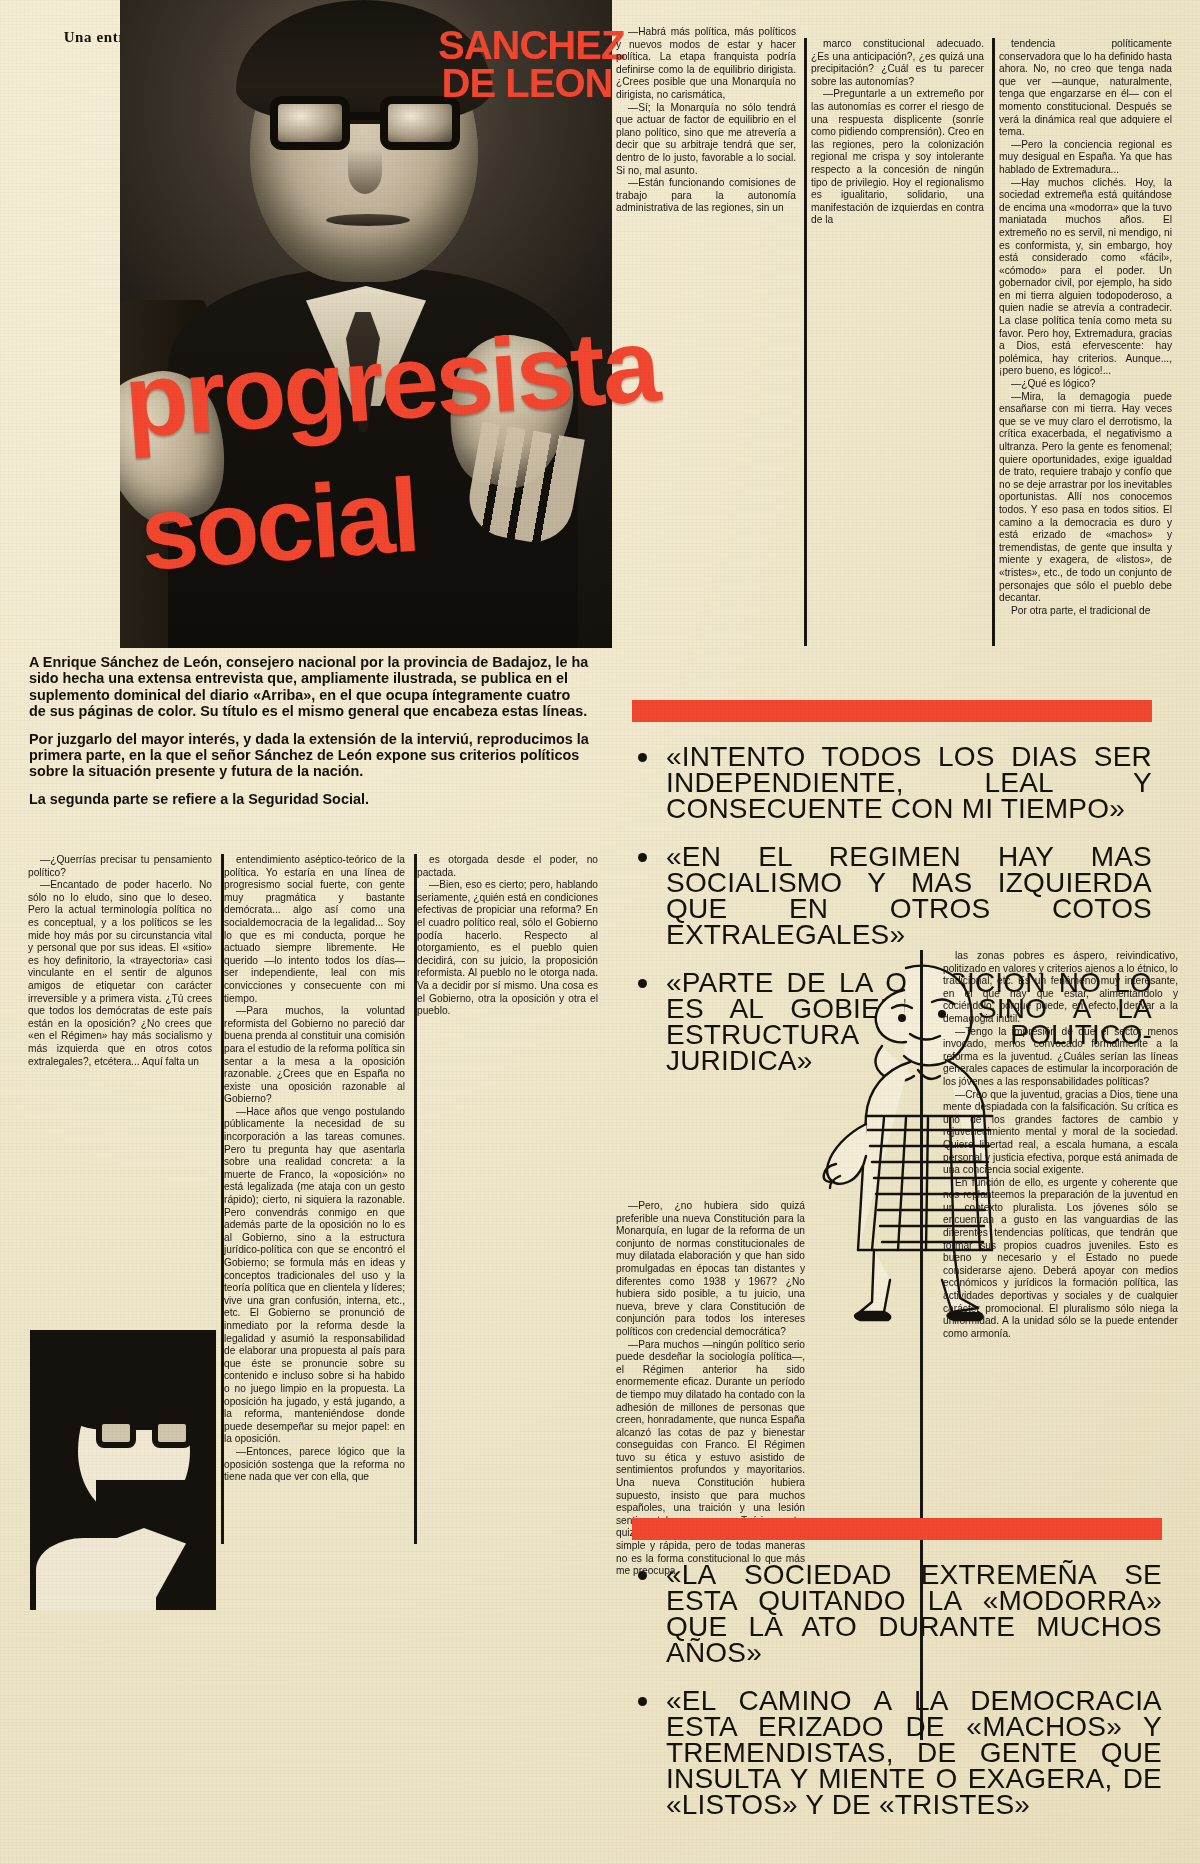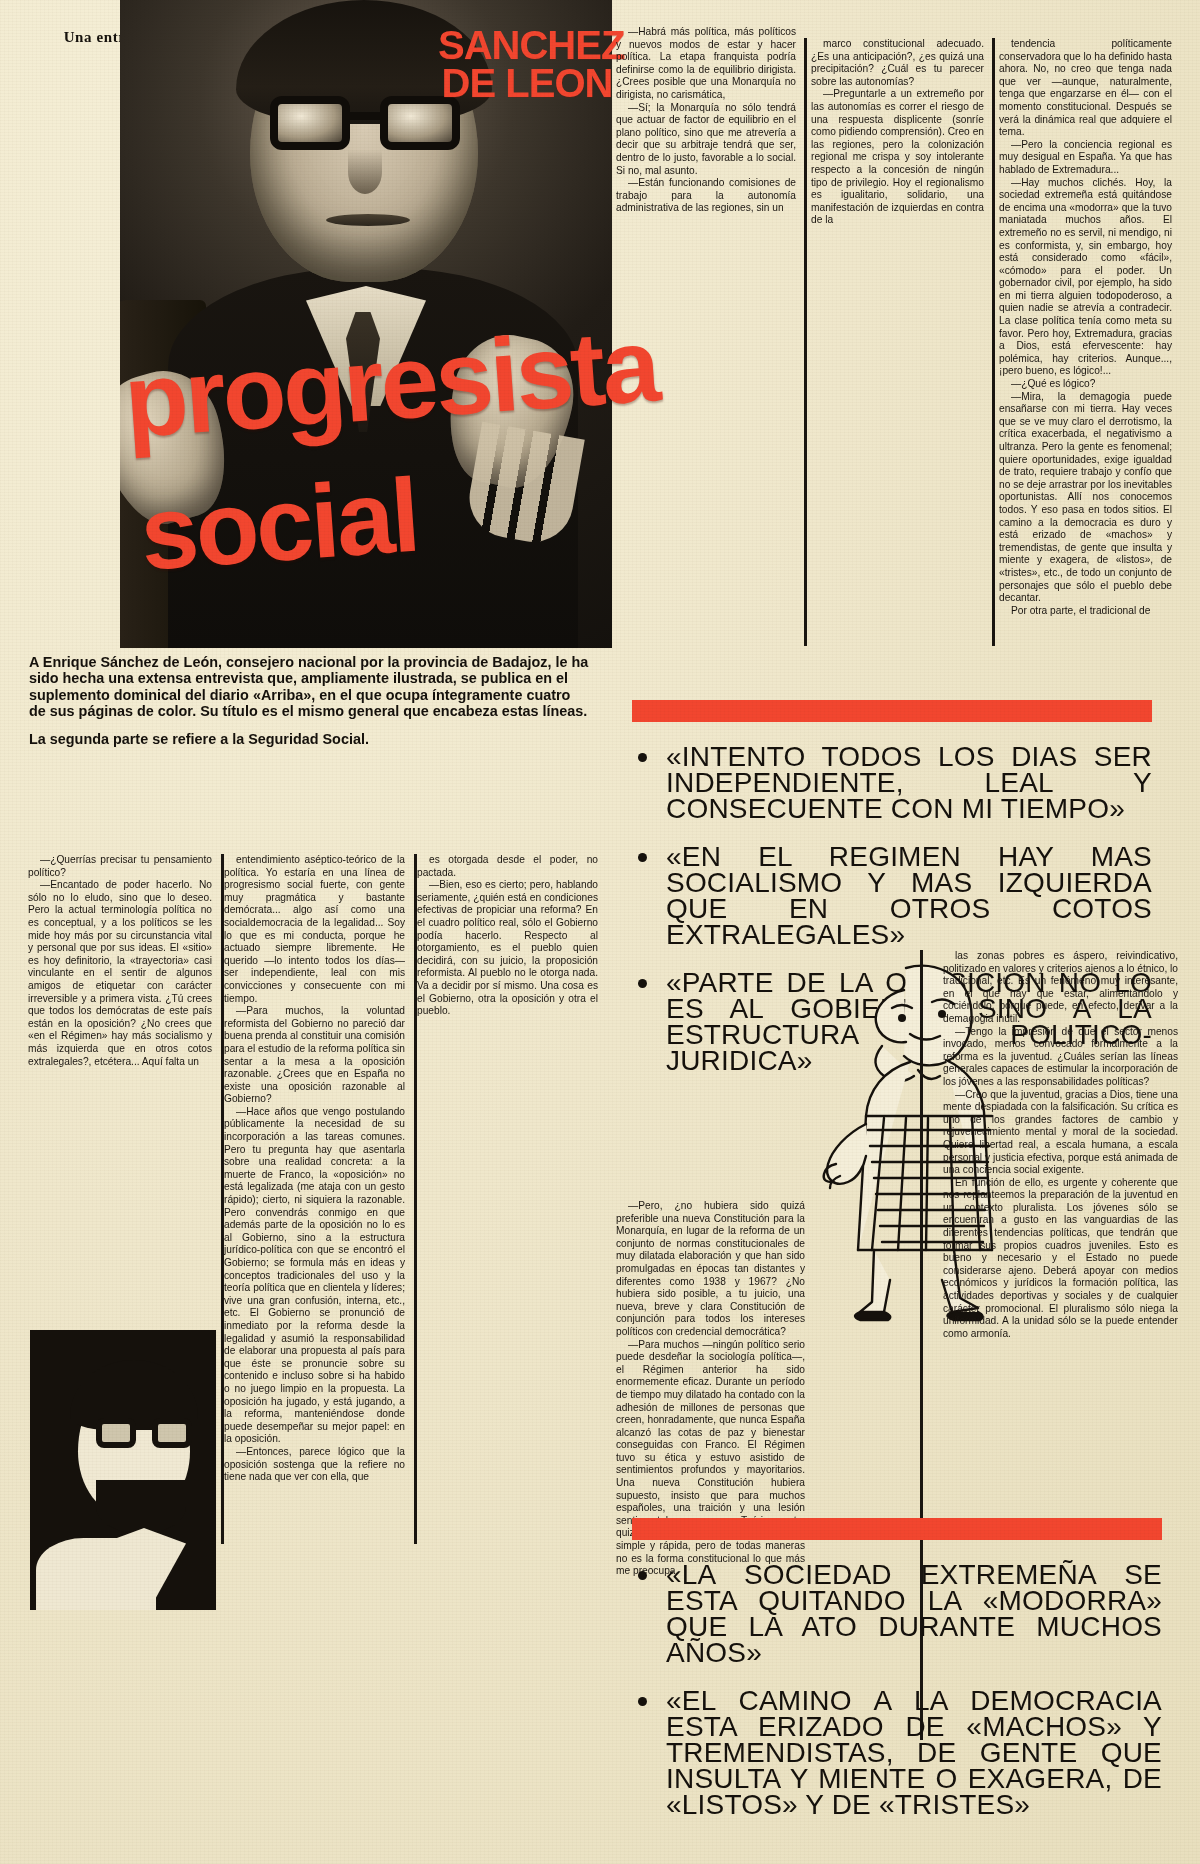--- a/index.html
+++ b/index.html
@@ -311,36 +311,37 @@
             <p class="q">—¿Qué es lógico?</p>
             <p class="b">—Mira, la demagogia puede ensañarse con mi tierra. Hay veces que se ve muy claro el derrotismo, la crítica exacerbada, el negativismo a ultranza. Pero la gente es fenomenal; quiere oportunidades, exige igualdad de trato, requiere trabajo y confío que no se deje arrastrar por los inevitables oportunistas. Allí nos conocemos todos. Y eso pasa en todos sitios. El camino a la democracia es duro y está erizado de «machos» y tremendistas, de gente que insulta y miente y exagera, de «listos», de «tristes», etc., de todo un conjunto de personajes que sólo el pueblo debe decantar.</p>
             <p class="q">Por otra parte, el tradicional de</p>
           </div>
       </div>
     </div>
   </div>
 
   <div class="lead" id="lead">
       <p>A Enrique Sánchez de León, consejero nacional por la provincia de Badajoz, le ha sido hecha una extensa entrevista que, ampliamente ilustrada, se publica en el suplemento dominical del diario «Arriba», en el que ocupa íntegramente cuatro de sus páginas de color. Su título es el mismo general que encabeza estas líneas.</p>
+      <p>Por juzgarlo del mayor interés, y dada la extensión de la interviú, reproducimos la primera parte, en la que el señor Sánchez de León expone sus criterios políticos sobre la situación presente y futura de la nación.</p>
       <p>La segunda parte se refiere a la Seguridad Social.</p>
     </div>
 
   <div class="lowcols">
     <div class="lcol">
       <div class="body-txt" id="lc1">
           <p class="q">—¿Querrías precisar tu pensamiento político?</p>
           <p class="b">—Encantado de poder hacerlo. No sólo no lo eludo, sino que lo deseo. Pero la actual terminología política no es conceptual, y a los políticos se les mide hoy más por su circunstancia vital y personal que por sus ideas. El «sitio» es hoy definitorio, la «trayectoria» casi vinculante en el sentir de algunos amigos de etiquetar con carácter irreversible y a primera vista. ¿Tú crees que todos los demócratas de este país están en la oposición? ¿No crees que «en el Régimen» hay más socialismo y más izquierda que en otros cotos extralegales?, etcétera... Aquí falta un</p>
         </div>
     </div>
     <div class="lcol">
       <div class="body-txt" id="lc2">
           <p class="b">entendimiento aséptico-teórico de la política. Yo estaría en una línea de progresismo social fuerte, con gente muy pragmática y bastante demócrata... algo así como una socialdemocracia de la legalidad... Soy lo que es mi conducta, porque he actuado siempre libremente. He querido —lo intento todos los días— ser independiente, leal con mis convicciones y consecuente con mi tiempo.</p>
           <p class="b">—Para muchos, la voluntad reformista del Gobierno no pareció dar buena prenda al constituir una comisión para el estudio de la reforma política sin sentar a la mesa a la oposición razonable. ¿Crees que en España no existe una oposición razonable al Gobierno?</p>
           <p class="b">—Hace años que vengo postulando públicamente la necesidad de su incorporación a las tareas comunes. Pero tu pregunta hay que asentarla sobre una realidad concreta: a la muerte de Franco, la «oposición» no está legalizada (me ataja con un gesto rápido); cierto, ni siquiera la razonable. Pero convendrás conmigo en que además parte de la oposición no lo es al Gobierno, sino a la estructura jurídico-política con que se encontró el Gobierno; se formula más en ideas y conceptos tradicionales del uso y la teoría política que en clientela y líderes; vive una gran confusión, interna, etc., etc. El Gobierno se pronunció de inmediato por la reforma desde la legalidad y asumió la responsabilidad de elaborar una propuesta al país para que éste se pronuncie sobre su contenido e incluso sobre si ha habido o no juego limpio en la propuesta. La oposición ha jugado, y está jugando, a la reforma, manteniéndose donde puede desempeñar su mejor papel: en la oposición.</p>
-          <p class="q">—Entonces, parece lógico que la oposición sostenga que la refiere no tiene nada que ver con ella, que</p>
+          <p class="q">—Entonces, parece lógico que la oposición sostenga que la reforma no tiene nada que ver con ella, que</p>
         </div>
     </div>
     <div class="lcol">
       <div class="body-txt" id="lc3">
           <p class="q">es otorgada desde el poder, no pactada.</p>
           <p class="b">—Bien, eso es cierto; pero, hablando seriamente, ¿quién está en condiciones efectivas de propiciar una reforma? En el cuadro político real, sólo el Gobierno podía hacerlo. Respecto al otorgamiento, es el pueblo quien decidirá, con su juicio, la proposición reformista. Al pueblo no le otorga nada. Va a decidir por sí mismo. Una cosa es el Gobierno, otra la oposición y otra el pueblo.</p>
         </div>
     </div>
   </div>
 

